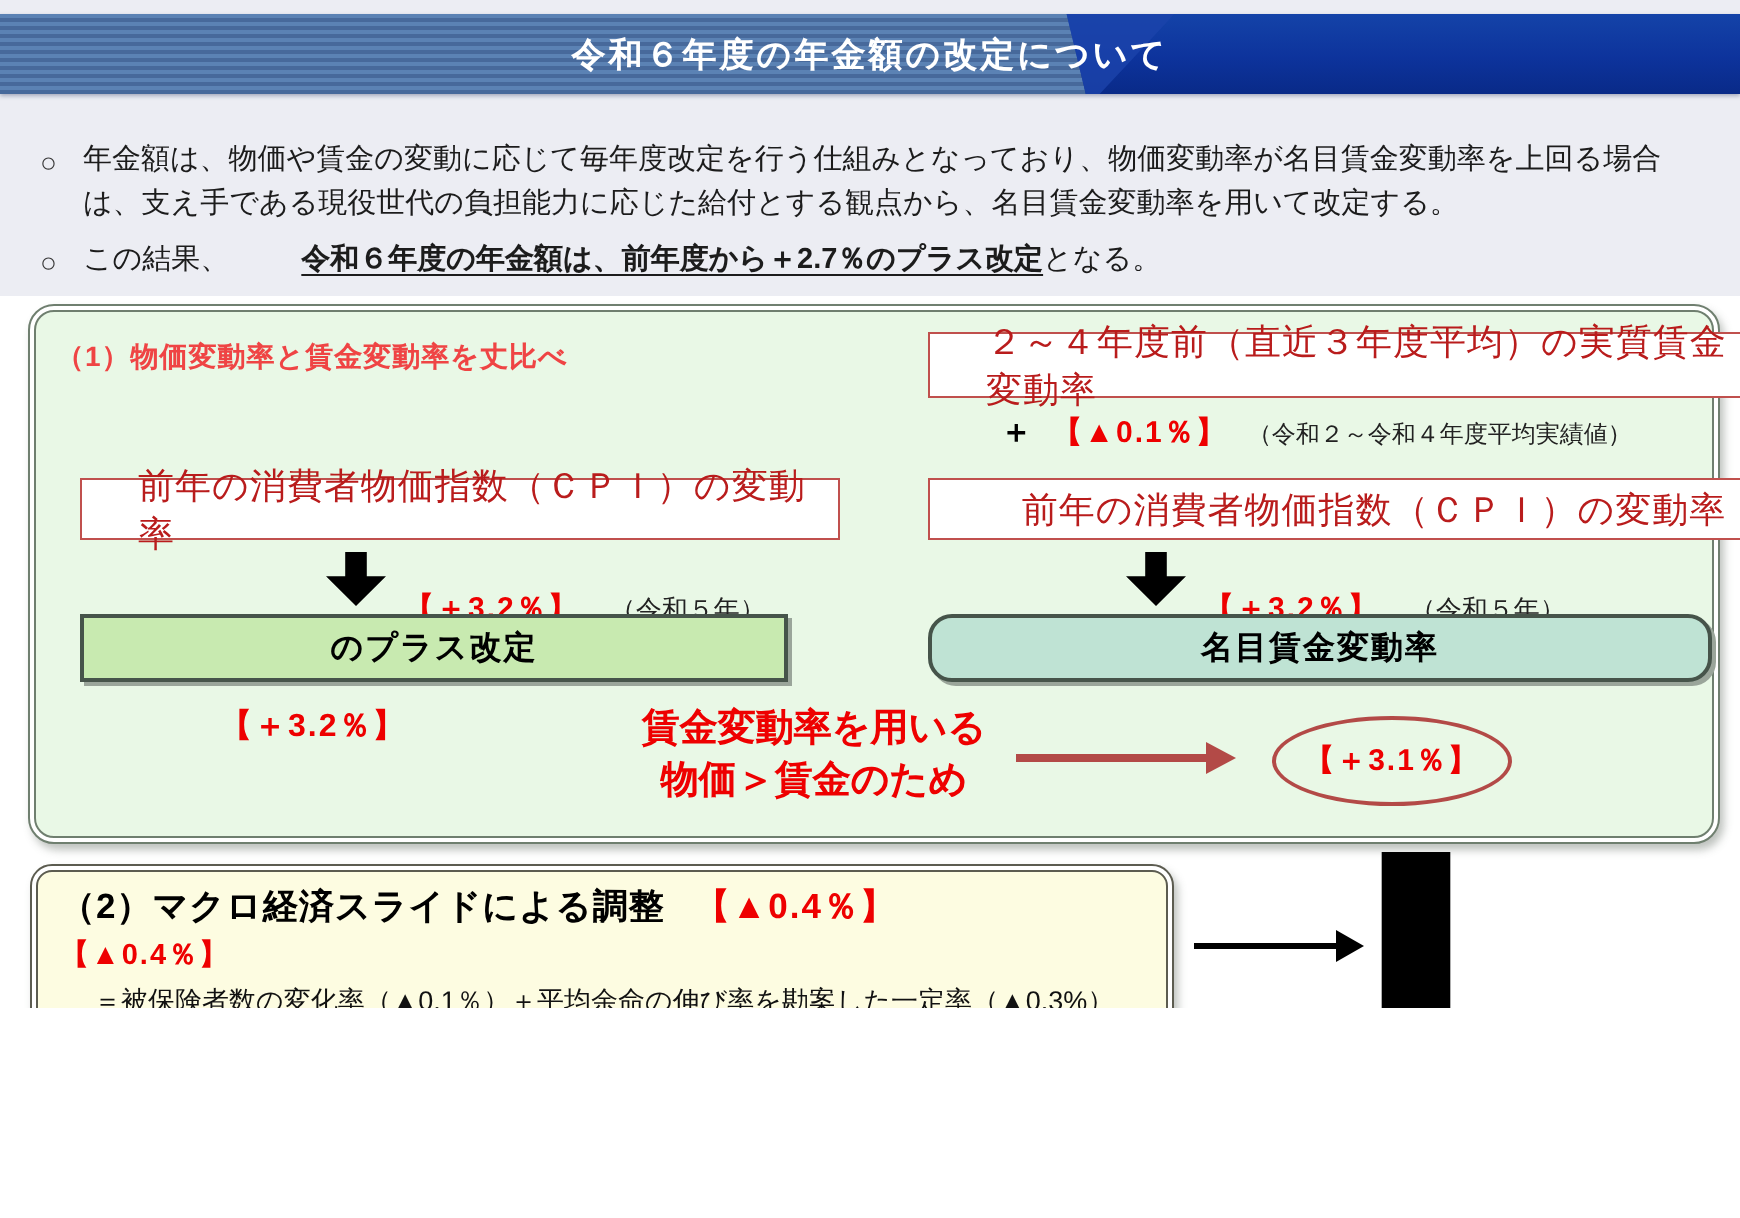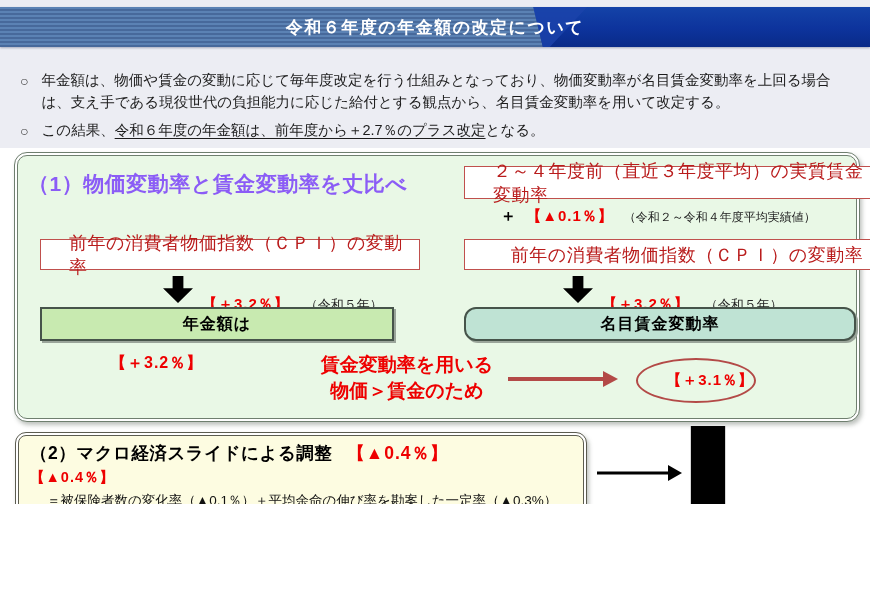--- a/index.html
+++ b/index.html
@@ -22,32 +22,32 @@
     clip-path:polygon(61.3% 0,67.5% 0,63.2% 100%,62.4% 100%); }
   .title-text { position:absolute; inset:0; display:flex; align-items:center; justify-content:center;
     color:#fff; font-size:17px; font-weight:bold; letter-spacing:1.5px; }
 
   
   .bullet { position:absolute; left:20px; width:834px; display:flex; gap:13px;
     font-size:14.5px; line-height:1.5; color:#1c1c1c; }
   .bullet .marker { flex:0 0 auto; color:#3a3a3a; font-size:14px; padding-top:1px; }
   #bullet1 { top:70px; }
   #bullet2 { top:120px; }
-  .u { font-weight:normal; text-decoration:underline; text-underline-offset:3px; }
+  .u { font-weight:bold; text-decoration:underline; text-underline-offset:3px;margin-left:36px; }
 
   
   .shell { position:absolute; background:#fff; border:1.5px solid #6f7f6f; border-radius:13px;
     box-shadow:2px 3px 4px rgba(110,120,110,.45); }
   .shell-inner { position:absolute; inset:2px; border:1.5px solid #6f7f6f; border-radius:10px; }
   #s1 { left:14px; top:152px; width:844px; height:268px; }
   #s1 .shell-inner { background:#e9f8e6; }
   #s2 { left:15px; top:432px; width:570px; height:96px; border-color:#5c5c50; border-radius:11px; }
   #s2 .shell-inner { background:#fdfce1; border-color:#5c5c50; border-radius:8px; }
 
-  .s1-heading { position:absolute; left:28px; top:170px; font-size:21px; font-weight:bold; color:#8b5cf6; letter-spacing:.5px; }
+  .s1-heading { position:absolute; left:28px; top:170px; font-size:14px; font-weight:bold; color:#ef4444; letter-spacing:.5px; }
 
   
   .rbox { position:absolute; background:#fff; border:1.5px solid #c0504d;
     display:flex; align-items:center; justify-content:center; font-size:18px; color:#b91c1c; letter-spacing:.5px;padding-left:28px; }
   #wage-box  { left:464px; top:166px; width:388px; height:31px; }
   #cpi-left  { left:40px;  top:239px; width:350px; height:29px; }
   #cpi-right { left:464px; top:239px; width:388px; height:29px; }
 
   .val { color:#ee0000; font-weight:bold; letter-spacing:1px; }
 
@@ -85,21 +85,21 @@
     width:0; height:0; border-top:8px solid transparent; border-bottom:8px solid transparent; }
   #red-arrow { left:508px; top:371px; width:110px; height:16px; }
   #red-arrow .bar { right:13px; height:4px; background:#b34a47; }
   #red-arrow .head { border-left:15px solid #b34a47; }
   #black-arrow { left:597px; top:465px; width:85px; height:16px; }
   #black-arrow .bar { right:12px; height:3px; background:#000; }
   #black-arrow .head { border-left:14px solid #000; }
 
   .ellipse { position:absolute; left:636px; top:358px; width:116px; height:41px;
     border:2.5px solid #b34a47; border-radius:50%;
-    display:flex; align-items:center; justify-content:flex-end; }
+    display:flex; align-items:center; justify-content:center; }
   .ellipse .val { font-size:15px; }
 
   .s2-heading { position:absolute; left:30px; top:441px; display:flex; align-items:baseline; gap:15px;
     font-size:17.5px; font-weight:bold; color:#000; letter-spacing:.5px; }
   .s2-heading .val { font-size:17.5px; }
   .s2-line1 { position:absolute; left:30px; top:468px; display:flex; align-items:baseline; gap:7px; }
   .s2-line1 .val { font-size:14.5px; }
   .s2-line1 .txt { font-size:13.5px; color:#111; }
   .s2-line2 { position:absolute; left:47px; top:492px; font-size:13.5px; color:#111; }
 
@@ -158,21 +158,21 @@
 
   <div class="arrow-label" id="label-left">
     <span class="val">【＋3.2％】</span>
     <span class="note">（令和５年）</span>
   </div>
   <div class="arrow-label" id="label-right">
     <span class="val">【＋3.2％】</span>
     <span class="note">（令和５年）</span>
   </div>
 
-  <div class="result-box" id="price-box">年金額は</div>
+  <div class="result-box" id="price-box">のプラス改定</div>
   <div class="result-box" id="wage-result-box">名目賃金変動率</div>
 
   <div class="val" id="price-value">【＋3.2％】</div>
 
   <div class="conclusion">
     <div>賃金変動率を用いる</div>
     <div>物価＞賃金のため</div>
   </div>
 
   <div class="h-arrow" id="red-arrow">

